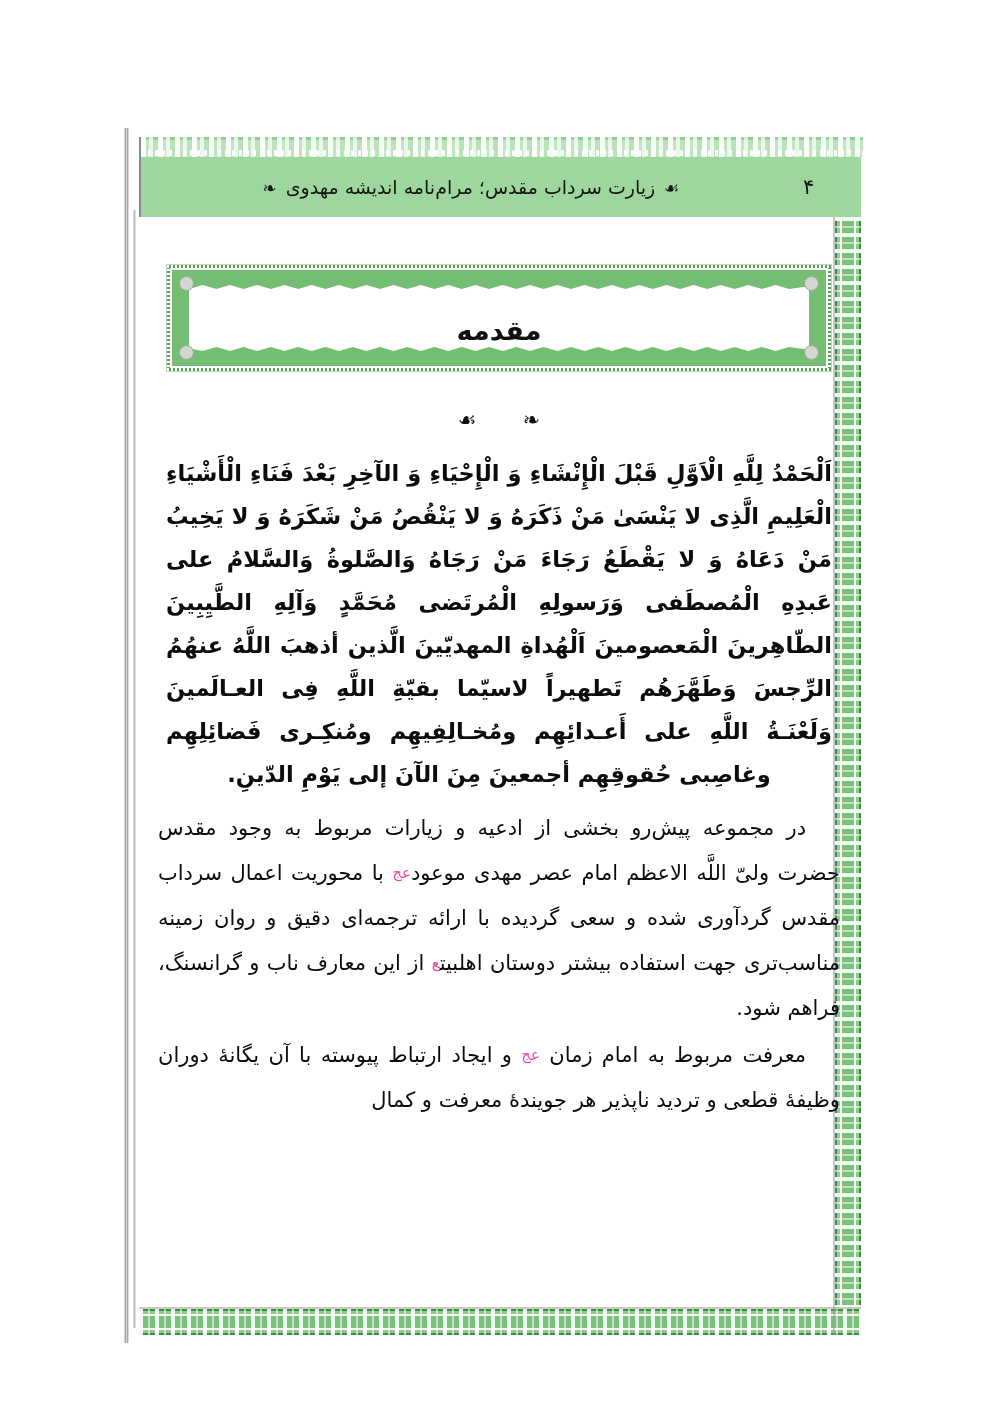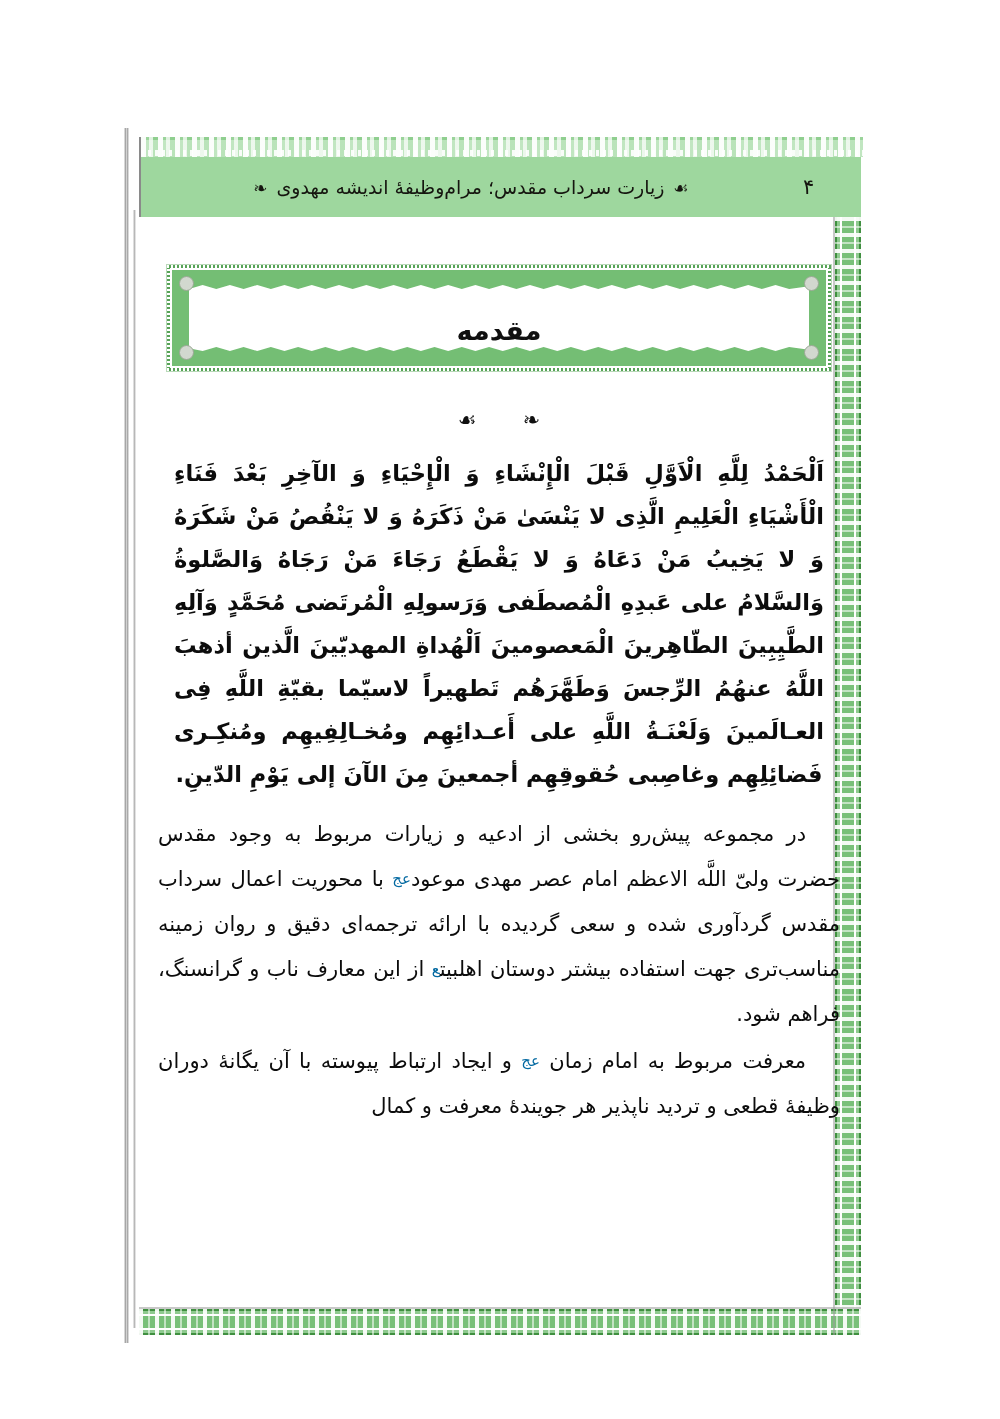--- a/index.html
+++ b/index.html
@@ -257,40 +257,40 @@
     margin: 20px 6px 0 6px;
     font-size: 22.5px;
     font-weight: bold;
     line-height: 43px;
     color: #0c0c0c;
     text-align: justify;
     text-align-last: center;
     direction: rtl;
     letter-spacing: .2px;
   }
-  .arabic p { margin: 16px; }
+  .arabic p { margin: 8px; }
 
   
   .persian {
     margin: 10px 6px 0 6px;
     font-size: 21px;
     line-height: 45px;
     color: #0c0c0c;
     text-align: justify;
     direction: rtl;
   }
   .persian p {
     margin: 0 0 2px 0;
     text-indent: 34px;
   }
   .hon {
     font-size: 15px;
     vertical-align: 2px;
     letter-spacing: -1px;
-    color: #0369a1;
+    color: #ec4899;
   }
 </style>
 </head>
 <body>
 
 <div class="page">
 
   <div class="spine-rule"></div>
   <div class="spine-rule2"></div>
 
@@ -303,21 +303,21 @@
     </div>
     <div class="band-inner-rule-v"></div>
     <div class="band-inner-rule-h"></div>
   </div>
 
   <div class="runhead">
     <div class="runhead-lace"></div>
     <div class="runhead-inner">
       <span class="page-number">۴</span>
       <span class="runhead-title">
-        <span class="orn">☙</span><span>زیارت سرداب مقدس؛ مرام‌وظیفۀ اندیشه مهدوی</span><span class="orn">❧</span>
+        <span class="orn">☙</span><span>زیارت سرداب مقدس؛ مرام‌نامه اندیشه مهدوی</span><span class="orn">❧</span>
       </span>
     </div>
   </div>
 
   <div class="content">
 
     <div class="title-box">
       <div class="title-green"></div>
       <div class="title-white"></div>
       <div class="title-corner tc-tl"></div>

